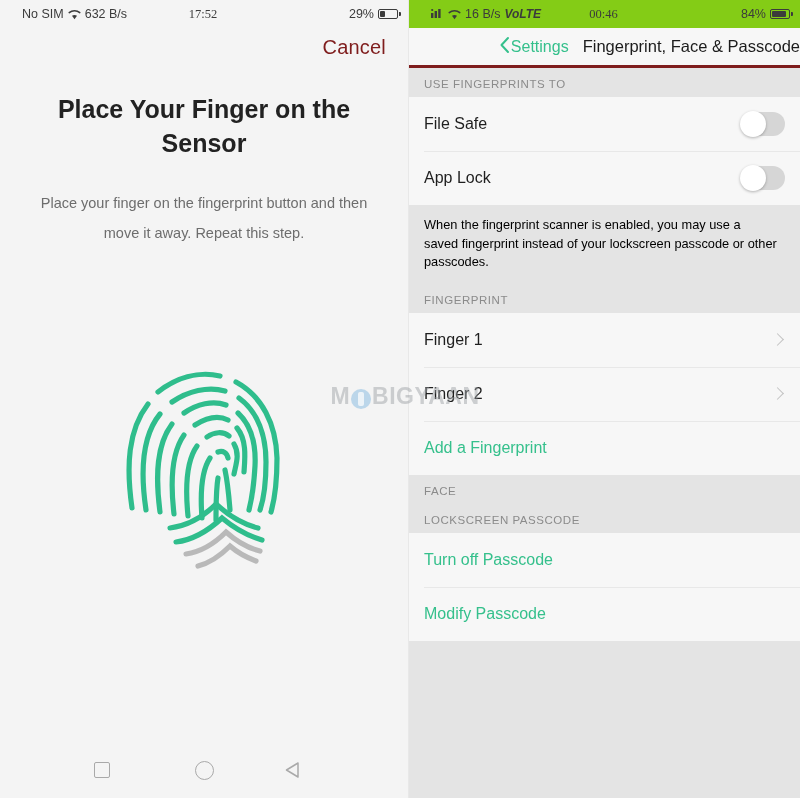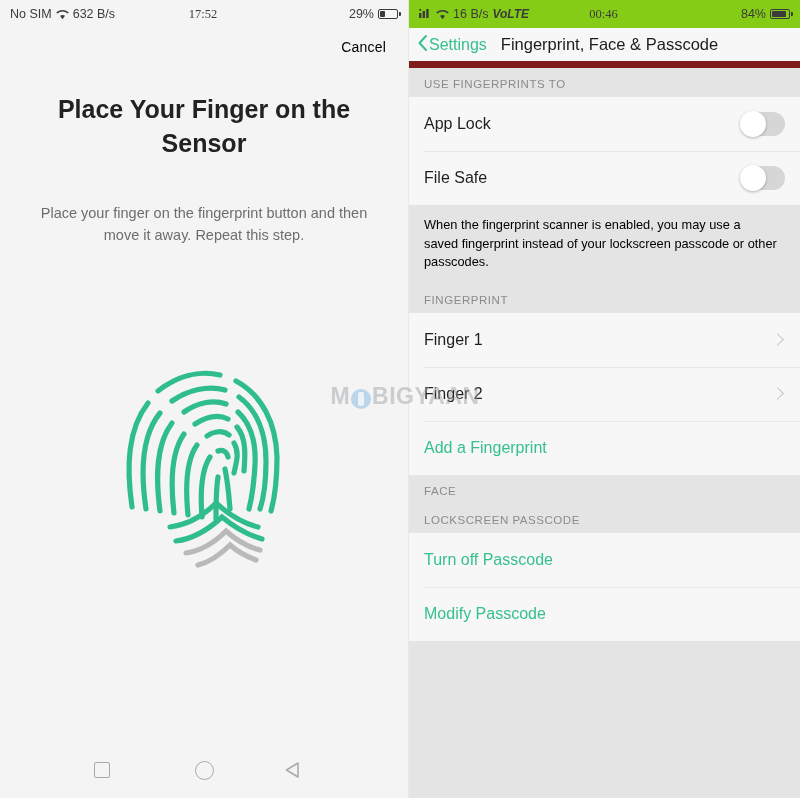--- a/index.html
+++ b/index.html
@@ -18,21 +18,21 @@
     position: relative;
     display: flex; flex-direction: column;
   }
   .statusbar {
     height: 28px; flex: 0 0 28px;
     display: flex; align-items: center;
     padding: 0 10px;
     font-size: 12.5px; color: #3b3b3b;
     position: relative;
   }
-  .sb-left { display: flex; align-items: center; gap: 4px; }
+  .sb-left { display: flex; align-items: center; gap: 4px; margin-left: 12px; }
   .sb-center {
     position: absolute; left: 0; right: 2px; text-align: center;
     font-size: 12.5px; color: #3b3b3b; pointer-events: none; font-family: Liberation Serif, serif;
   }
   .sb-right {
     margin-left: auto; display: flex; align-items: center; gap: 4px;
     position: relative; z-index: 2;
   }
   .batt {
     width: 20px; height: 10px; border: 1.4px solid #3b3b3b; border-radius: 2px;
@@ -48,33 +48,33 @@
   }
   .wifi { display: inline-block; width: 13px; height: 11px; position: relative; }
   .wifi svg { display: block; }
   .sig { display: inline-block; }
 
   .cancel-row {
     height: 38px; display: flex; align-items: center; justify-content: flex-end;
     padding-right: 22px;
   }
   .cancel-btn {
-    color: #000000; font-size: 14px; letter-spacing: .2px;
+    color: #7f1d1d; font-size: 20px; letter-spacing: .2px;
   }
   .fp-title {
     margin-top: 26px;
     text-align: center;
     font-size: 25px; line-height: 34px; color: #222;
     font-weight: bold;
     padding: 0 30px;
   }
   .fp-sub {
-    margin-top: 42px;
+    margin-top: 28px;
     text-align: center;
-    font-size: 14.5px; line-height: 22px; color: #6d6d6d;
+    font-size: 14.5px; line-height: 30px; color: #6d6d6d;
     padding: 0 22px;
   }
   .fp-graphic {
     flex: 1; display: flex; align-items: center; justify-content: center;
     padding-bottom: 60px;
   }
   .navbar {
     height: 56px; flex: 0 0 56px;
     display: flex; align-items: center; justify-content: space-around;
     padding: 0 52px;
@@ -95,21 +95,22 @@
     background: #e4e4e4;
     display: flex; flex-direction: column;
     border-left: 1px solid #e8e8e8;
   }
   .sb-r { background: #84cc16; }
   .nav-header {
     height: 40px; flex: 0 0 40px;
     background: #f7f7f7;
     display: flex; align-items: center;
     padding-left: 8px;
-    border-bottom: 7px solid #7f1d1d;
+    border-bottom: 3px solid #7f1d1d;
+    justify-content: flex-end;
   }
   .back-link { display: flex; align-items: center; color: #35c08c; font-size: 16px; }
   .chev-back { margin-right: 1px; display: inline-block; }
   .nav-title {
     font-size: 16.5px; color: #1c1c1c; margin-left: 14px; font-weight: 500;
   }
   .scroll { flex: 1; overflow: hidden; }
   .sec-label {
     font-size: 11.5px; color: #8b8b8b; letter-spacing: .55px;
     padding: 10px 0 7px 15px;
@@ -298,35 +299,35 @@
         <span>Settings</span>
       </span>
       <span class="nav-title">Fingerprint, Face &amp; Passcode</span>
     </div>
 
     <div class="scroll">
 
       <div class="sec-label">USE FINGERPRINTS TO</div>
       <div class="card">
         <div class="row">
+          <span class="row-label">File Safe</span>
+          <span class="row-right">
+            <span class="toggle">
+                <span class="knob"></span>
+              </span>
+          </span>
+        </div>
+        <div class="row">
           <span class="row-label">App Lock</span>
           <span class="row-right">
             <span class="toggle">
                 <span class="knob"></span>
               </span>
           </span>
         </div>
-        <div class="row">
-          <span class="row-label">File Safe</span>
-          <span class="row-right">
-            <span class="toggle">
-                <span class="knob"></span>
-              </span>
-          </span>
-        </div>
       </div>
 
       <div class="note">When the fingerprint scanner is enabled, you may use a saved fingerprint instead of your lockscreen passcode or other passcodes.</div>
 
       <div class="sec-label" style="padding-top:22px">FINGERPRINT</div>
       <div class="card">
         <div class="row">
           <span class="row-label">Finger 1</span>
           <span class="row-right">
             <span class="chev"></span>

